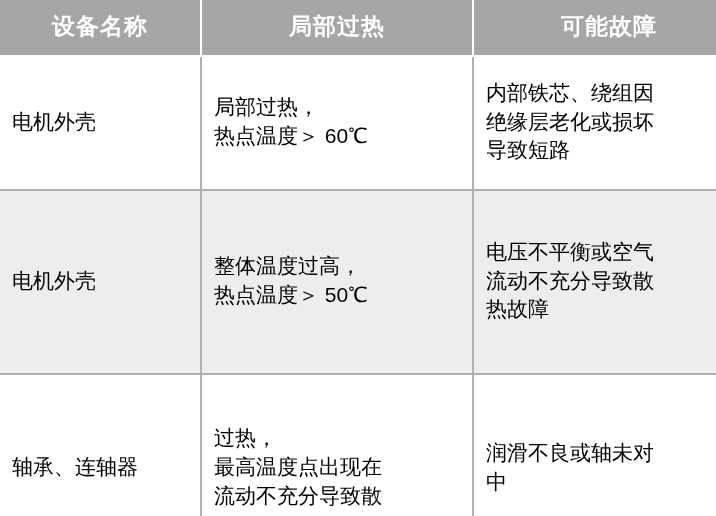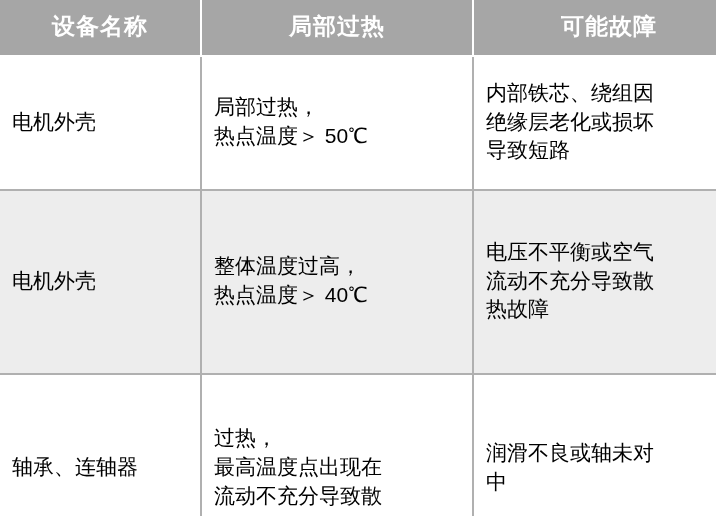--- a/index.html
+++ b/index.html
@@ -76,35 +76,35 @@
         <th class="col-3">可能故障</th>
       </tr>
     </thead>
     <tbody>
       <tr class="row-h-1">
         <td>
           <span class="cell-text">电机外壳</span>
         </td>
         <td>
           <span class="cell-text">局部过热，
-热点温度＞ 50℃</span>
+热点温度＞ 60℃</span>
         </td>
         <td>
           <span class="cell-text">内部铁芯、绕组因
 绝缘层老化或损坏
 导致短路</span>
         </td>
       </tr>
       <tr class="row-h-2 shaded">
         <td>
           <span class="cell-text">电机外壳</span>
         </td>
         <td>
           <span class="cell-text">整体温度过高，
-热点温度＞ 40℃</span>
+热点温度＞ 50℃</span>
         </td>
         <td>
           <span class="cell-text">电压不平衡或空气
 流动不充分导致散
 热故障</span>
         </td>
       </tr>
       <tr class="row-h-3">
         <td>
           <span class="cell-text">轴承、连轴器</span>

